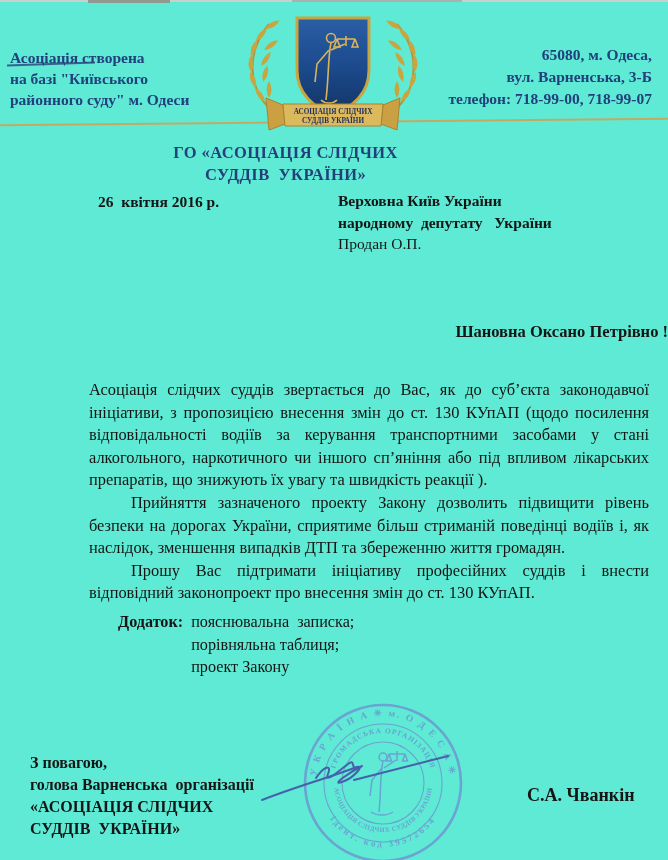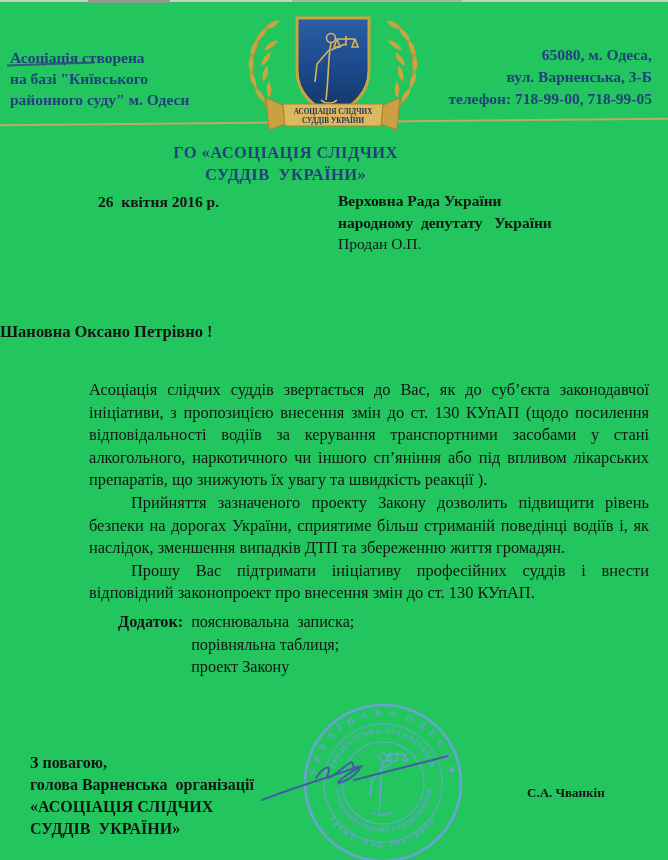--- a/index.html
+++ b/index.html
@@ -1,19 +1,19 @@
 <!DOCTYPE html>
 <html><head>
 <meta charset="utf-8">
 <style>
   html,body{margin:0;padding:0;background:#e8e8e8;}
   .page{
     position:relative;
     width:668px;height:860px;
-    background:#22c55e;
+    background:#5eead4;
     overflow:hidden;
     font-family:"Liberation Serif", serif;
     color:#151515;
     margin:0 auto;
   }
   .abs{position:absolute;}
   .pre{white-space:pre-wrap;}
 
   
   .edge-base{top:0;left:0;width:668px;height:1.5px;background:#c9cfc9;}
@@ -32,37 +32,37 @@
   .emblem{left:225px;top:8px;width:216px;height:130px;z-index:3;}
   .org-title{left:0;top:142px;width:571px;text-align:center;font-weight:bold;
              color:#24407a;font-size:16.5px;line-height:22px;letter-spacing:.4px;}
 
   
   .date{left:98px;top:193px;font-weight:bold;font-size:15.5px;}
   .recipient{left:338px;top:190px;font-size:15.5px;line-height:21.5px;}
   .recipient .r-line{font-weight:bold;}
   .recipient .r-line:last-child{font-weight:normal;}
 
-  .salutation{left:0;top:322px;width:668px;text-align:left;font-weight:bold;
+  .salutation{left:0;top:322px;width:668px;text-align:right;font-weight:bold;
               font-size:16.5px;}
 
   
   .body-text{left:56px;top:379px;width:560px;font-size:16.4px;line-height:22.6px;
              text-align:justify;margin-left:33px;}
   .body-text p{margin:0;}
   .body-text p.indent{text-indent:42px;}
 
   
   .attachments{left:118px;top:611px;font-size:16.2px;line-height:22.6px;
                display:flex;}
   .attachments .att-label{font-weight:bold;margin-right:8px;}
 
   
   .closing{left:30px;top:752px;font-weight:bold;font-size:16px;line-height:22px;}
-  .signer-name{left:527px;top:785px;font-weight:bold;font-size:13px;}
+  .signer-name{left:527px;top:785px;font-weight:bold;font-size:18px;}
   .stamp{left:300px;top:700px;width:166px;height:166px;z-index:2;}
   .ink{left:258px;top:738px;width:210px;height:80px;z-index:4;}
 </style>
 </head>
 <body>
 
 <div class="page">
 
   <div class="abs edge-base"></div>
   <div class="abs edge-seg1"></div>
@@ -71,21 +71,21 @@
   <div class="abs left-note">
     <div class="pre">Асоціація створена</div>
     <div class="pre">на базі "Київського</div>
     <div class="pre">районного суду" м. Одеси</div>
   </div>
   <div class="abs stroke-artifact"></div>
 
   <div class="abs right-contact">
     <div class="pre">65080, м. Одеса,</div>
     <div class="pre">вул. Варненська, 3-Б</div>
-    <div class="pre">телефон: 718-99-00, 718-99-05</div>
+    <div class="pre">телефон: 718-99-00, 718-99-07</div>
   </div>
 
   <div class="abs gold-rule"></div>
 
   <svg class="abs emblem" viewBox="0 0 216 130">
     <defs>
       <linearGradient id="shieldGrad" x1="0" y1="0" x2="0" y2="1">
         <stop offset="0" stop-color="#2a5ea6"></stop>
         <stop offset="0.5" stop-color="#1c4a8c"></stop>
         <stop offset="1" stop-color="#123463"></stop>
@@ -144,21 +144,21 @@
   </svg>
 
   <div class="abs org-title">
     <div class="pre">ГО «АСОЦІАЦІЯ СЛІДЧИХ</div>
     <div class="pre">СУДДІВ  УКРАЇНИ»</div>
   </div>
 
   <div class="abs date pre">26  квітня 2016 р.</div>
 
   <div class="abs recipient">
-    <div class="r-line pre">Верховна Рада України</div>
+    <div class="r-line pre">Верховна Київ України</div>
     <div class="r-line pre">народному  депутату   України</div>
     <div class="r-line pre">Продан О.П.</div>
   </div>
 
   <div class="abs salutation pre">Шановна Оксано Петрівно !</div>
 
   <div class="abs body-text">
     <p>Асоціація слідчих суддів звертається до Вас, як до суб’єкта законодавчої ініціативи, з пропозицією внесення змін до  ст. 130 КУпАП (щодо посилення відповідальності водіїв за керування транспортними засобами у стані алкогольного, наркотичного чи іншого сп’яніння або під впливом лікарських препаратів, що знижують їх увагу та швидкість реакції ).</p>
     <p class="indent">Прийняття зазначеного проекту Закону дозволить підвищити рівень безпеки на дорогах України, сприятиме більш стриманій поведінці водіїв і, як наслідок, зменшення випадків ДТП та збереженню життя громадян.</p>
     <p class="indent">Прошу  Вас підтримати ініціативу професійних суддів і внести відповідний законопроект про внесення змін до ст. 130 КУпАП.</p>

